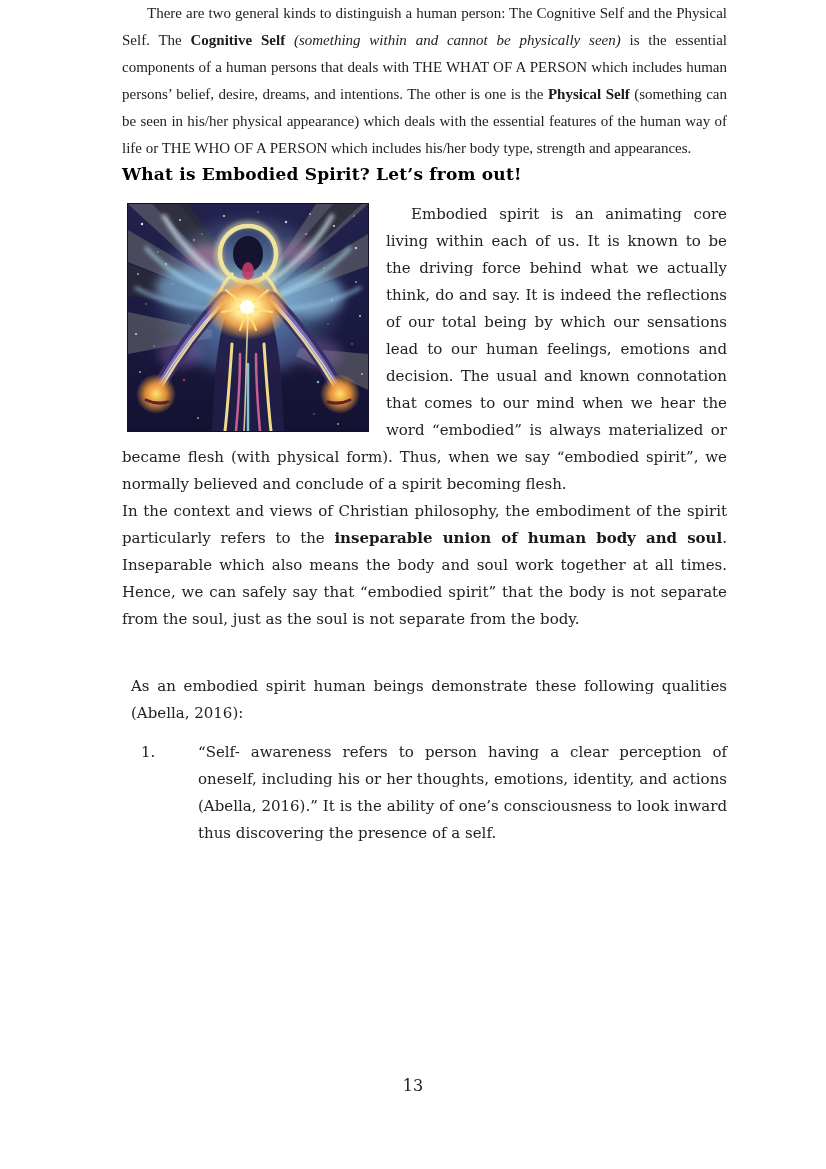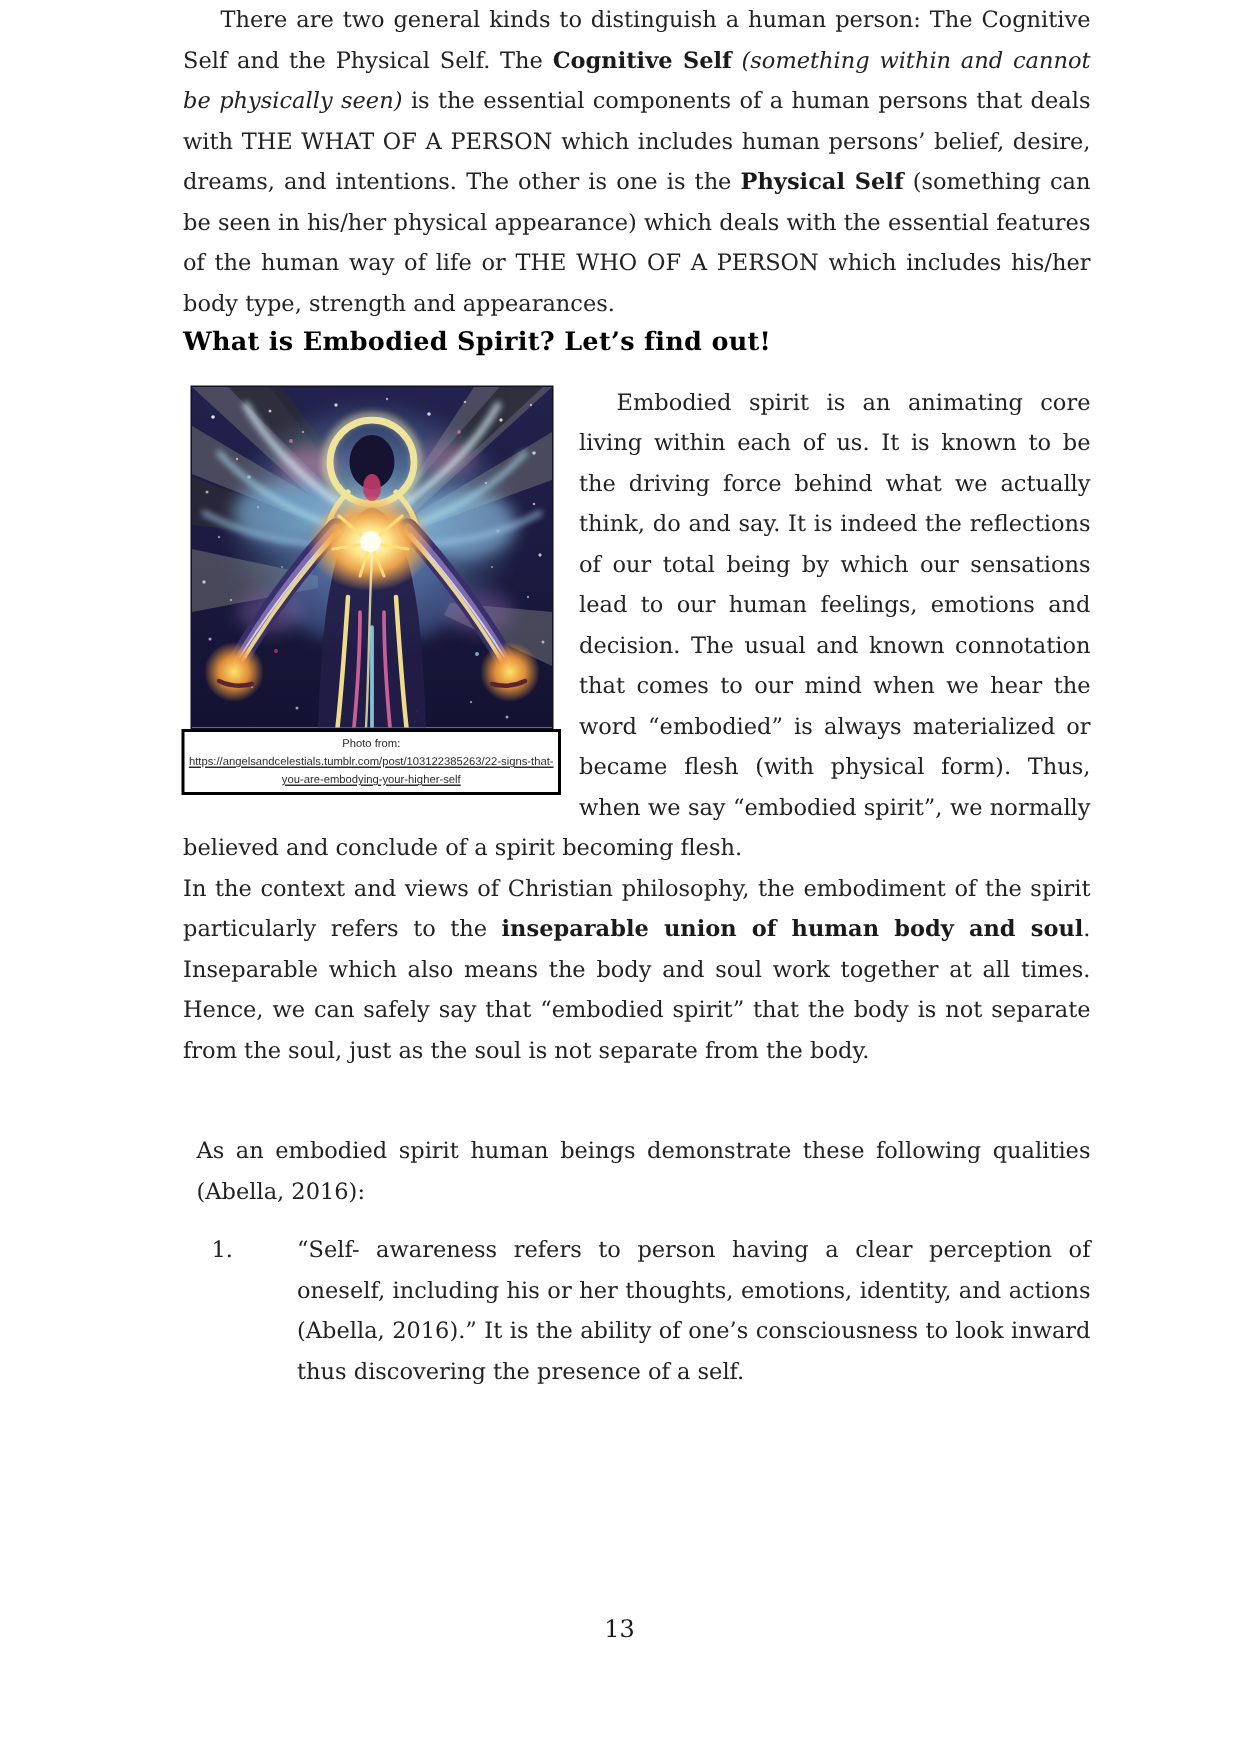--- a/index.html
+++ b/index.html
@@ -19,21 +19,21 @@
     width: 605px;
   }
   p.body {
     font-size: 15px;
     line-height: 27px;
     text-align: justify;
     margin: 0;
     color: #222222;
   }
   .indent { text-indent: 25px; }
-  .intro-p { margin-top: 97px; }
+  .intro-p { margin-top: 97px; font-family: Liberation Serif, serif; }
   h2.doc-heading {
     font-size: 17px;
     line-height: 24px;
     font-weight: bold;
     color: #000000;
     margin: 0;
     letter-spacing: 0.2px;
   }
   .h-embodied { margin-top: 27px; }
   .embodied-block { margin-top: 15px; }
@@ -100,21 +100,21 @@
   i.seg { font-style: italic; }
 </style>
 </head>
 <body>
 
 <div class="page">
   <div class="content">
 
     <p class="body indent intro-p"><span>There are two general kinds to distinguish a human person: The Cognitive Self and the Physical Self. The </span><b class="seg">Cognitive Self</b><i class="seg"> (something within and cannot be physically seen)</i><span> is the essential components of a human persons that deals with THE WHAT OF A PERSON which includes human persons’ belief, desire, dreams, and intentions. The other is one is the </span><b class="seg">Physical Self</b><span> (something can be seen in his/her physical appearance) which deals with the essential features of the human way of life or THE WHO OF A PERSON which includes his/her body type, strength and appearances.</span></p>
 
-    <h2 class="doc-heading h-embodied">What is Embodied Spirit? Let’s find out!</h2>
+    <h2 class="doc-heading h-embodied">What is Embodied Spirit? Let’s from out!</h2>
 
     <div class="embodied-block">
       <figure class="photo-figure">
         <svg class="photo" viewBox="0 0 240 227" xmlns="http://www.w3.org/2000/svg">
           <defs>
             <linearGradient id="bgG" x1="0" y1="0" x2="0" y2="1">
               <stop offset="0" stop-color="#23224e"></stop>
               <stop offset="1" stop-color="#131232"></stop>
             </linearGradient>
             <radialGradient id="auraG" cx="0.5" cy="0.45" r="0.5">
@@ -247,21 +247,20 @@
             <path d="M112,150 C112,178 110,205 108,227" stroke="#d867a0" stroke-width="2.5" opacity="0.9"></path>
             <path d="M128,150 C128,178 130,205 132,227" stroke="#d867a0" stroke-width="2.5" opacity="0.9"></path>
             <path d="M120,160 C120,185 120,210 120,227" stroke="#8fd4e4" stroke-width="2.5" opacity="0.9"></path>
             <path d="M120,112 C118,150 118,190 116,227" stroke="#f6eeb2" stroke-width="1.6" opacity="0.8"></path>
           </g>
           <circle cx="28" cy="190" r="20" fill="url(#handG)"></circle>
           <circle cx="212" cy="190" r="20" fill="url(#handG)"></circle>
           <path d="M18,196 C24,199 32,200 40,198" stroke="#5a2430" stroke-width="3" fill="none" stroke-linecap="round"></path>
           <path d="M222,196 C216,199 208,200 200,198" stroke="#5a2430" stroke-width="3" fill="none" stroke-linecap="round"></path>
         </svg>
-        <figcaption class="caption-box"><span>Photo from: </span><span class="caption-link">https://angelsandcelestials.tumblr.com/post/103122385263/22-signs-that-you-are-embodying-your-higher-self</span></figcaption>
       </figure>
 
       <p class="body indent">Embodied spirit is an animating core living within each of us. It is known to be the driving force behind what we actually think, do and say. It is indeed the reflections of our total being by which our sensations lead to our human feelings, emotions and decision. The usual and known connotation that comes to our mind when we hear the word “embodied” is always materialized or became flesh (with physical form). Thus, when we say “embodied spirit”, we normally believed and conclude of a spirit becoming flesh.</p>
     </div>
 
     <p class="body christian-p"><span>In the context and views of Christian philosophy, the embodiment of the spirit particularly refers to the </span><b class="seg">inseparable union of human body and soul</b><span>. Inseparable which also means the body and soul work together at all times. Hence, we can safely say that “embodied spirit” that the body is not separate from the soul, just as the soul is not separate from the body.</span></p>
 
     <div class="section2">
       <p class="body sec-intro">As an embodied spirit human beings demonstrate these following qualities (Abella, 2016):</p>
       <div class="list-item">

